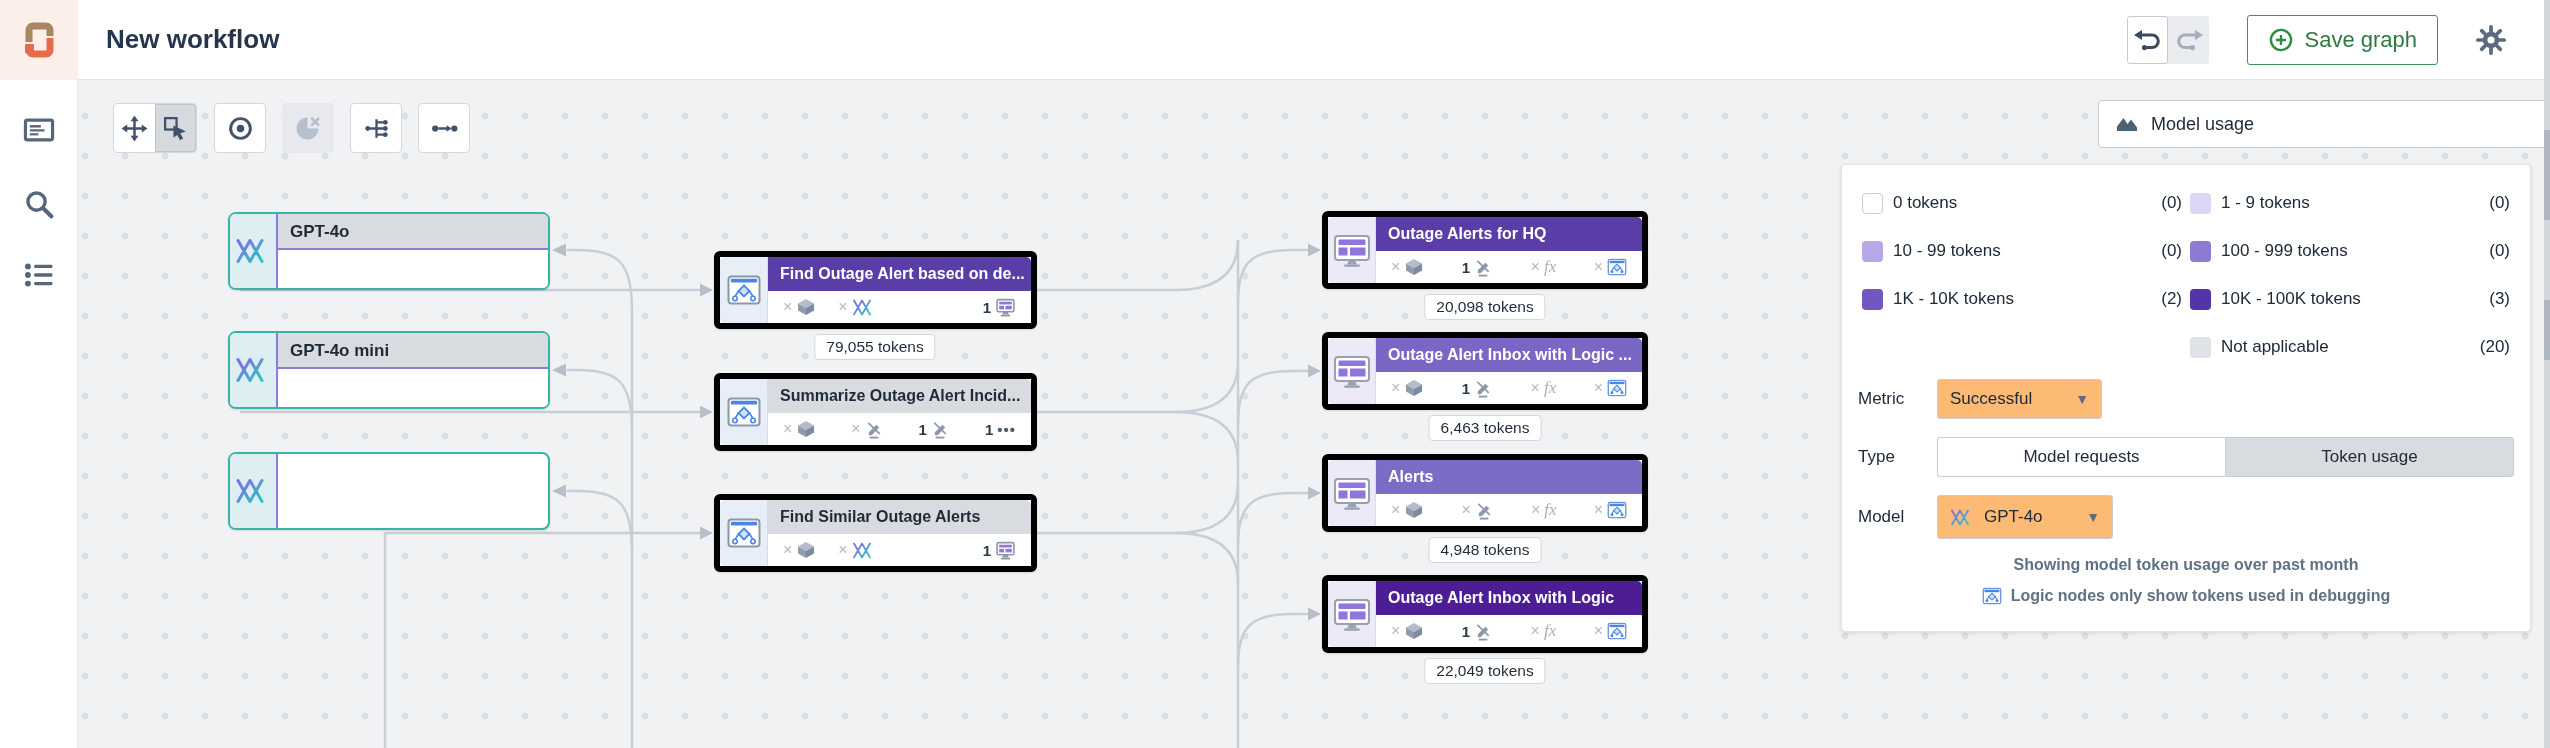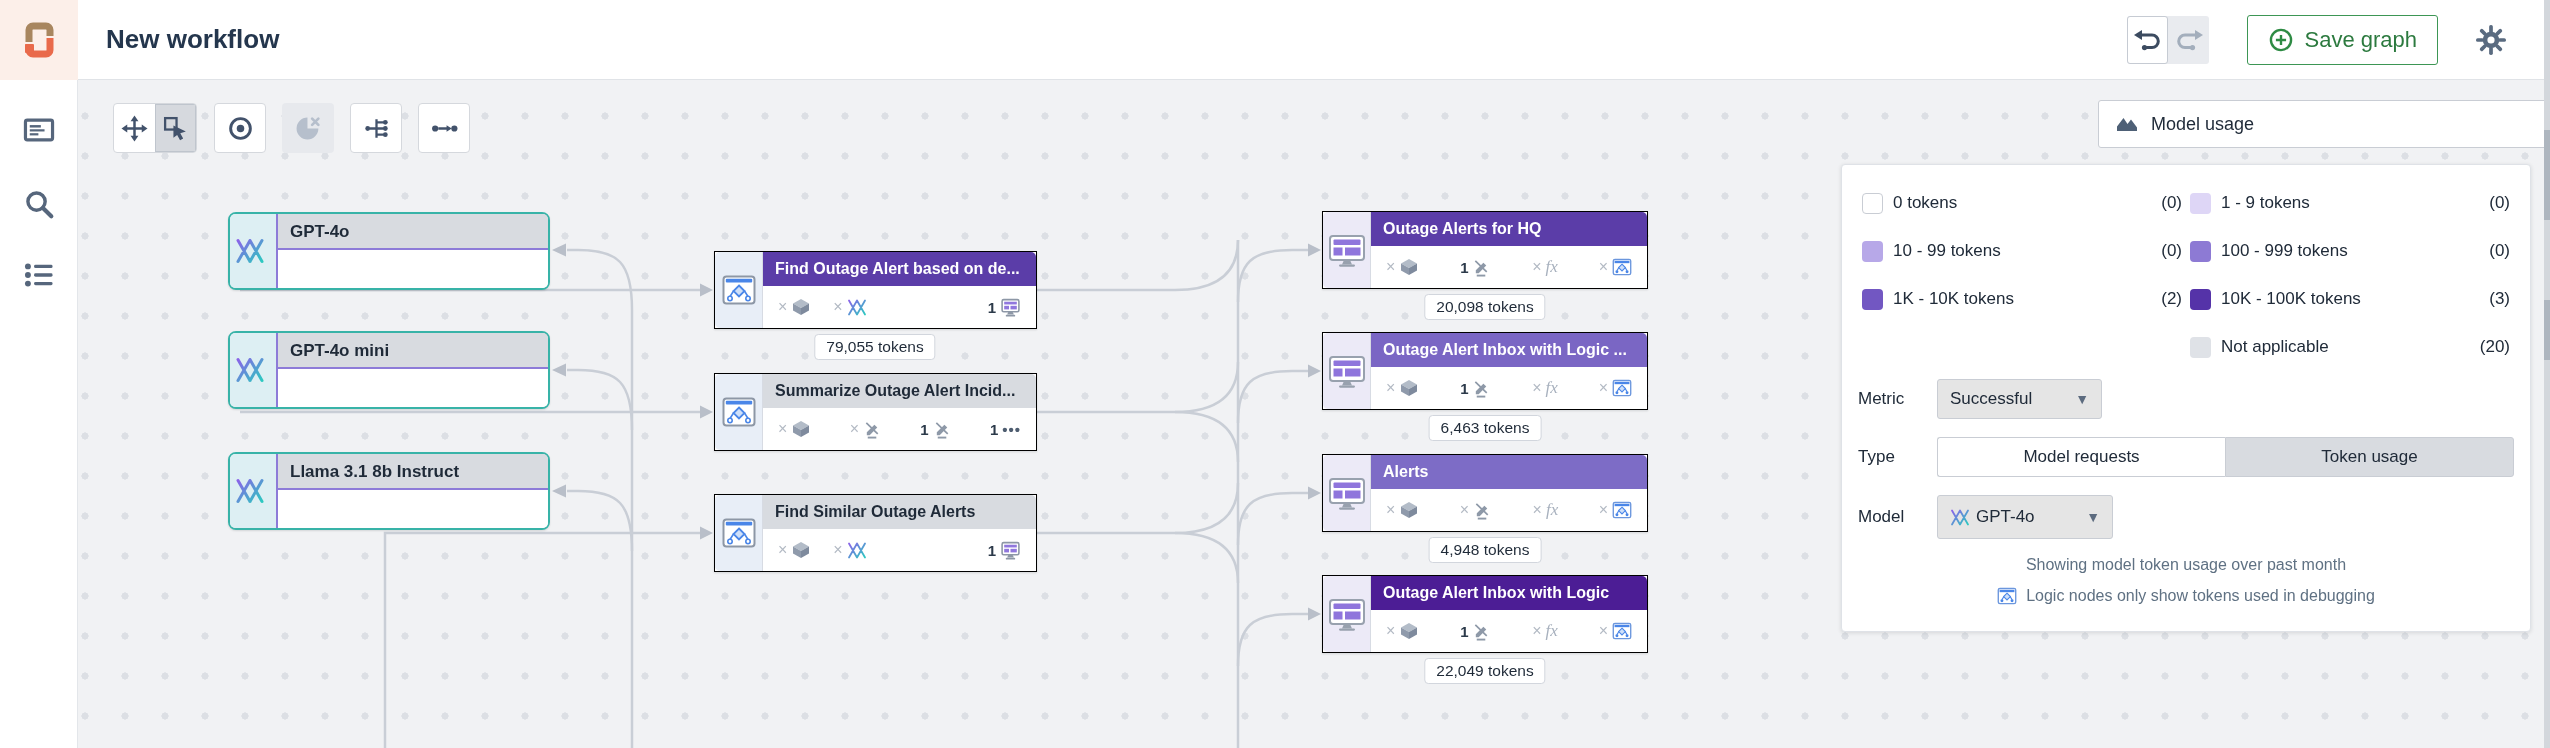--- a/index.html
+++ b/index.html
@@ -28,21 +28,21 @@
 
   
   .tools { position:absolute; z-index:4; }
   .tbtn { position:absolute; top:103px; width:52px; height:50px; background:#fff; border:1px solid #d5d8dd; border-radius:4px; display:flex; align-items:center; justify-content:center; cursor:pointer; }
   .tgroup { position:absolute; top:103px; left:113px; width:84px; height:50px; display:flex; border:1px solid #d5d8dd; border-radius:4px; background:#fff; overflow:hidden; }
   .tgroup .half { width:42px; height:48px; display:flex; align-items:center; justify-content:center; cursor:pointer; }
   .tgroup .half.sel { background:#d6d9de; box-shadow:inset 0 0 0 1px #bfc5cd; }
   .tbtn.disabled { background:#e7e9ed; border:none; cursor:default; }
 
   
-  .node { position:absolute; display:flex; width:323px; height:78px; background:#fff; border:1px solid #000000; border-radius:0; box-shadow:0 1px 2px rgba(16,22,26,.13); z-index:2; cursor:pointer; }
+  .node { position:absolute; display:flex; width:323px; height:78px; background:#fff; border:6px solid #000000; border-radius:6px; box-shadow:0 1px 2px rgba(16,22,26,.13); z-index:2; cursor:pointer; }
   .icell { width:48px; flex:none; display:flex; align-items:center; justify-content:center; border-right:1px solid #d7dbe3; border-radius:5px 0 0 5px; }
   .nmain { flex:1; display:flex; flex-direction:column; min-width:0; }
   .nheader { height:34px; line-height:34px; padding:0 12px; font-weight:bold; font-size:16px; color:#fff; white-space:nowrap; overflow:hidden; border-radius:0 5px 0 0; }
   .nheader.gray { color:#1f2a38; }
   .ports { flex:1; display:flex; align-items:center; padding:0 15px; gap:22px; background:#fff; border-radius:0 0 5px 0; }
   .ports.spread { justify-content:space-between; gap:0; }
   .port { display:flex; align-items:center; gap:4px; }
   .port.right { margin-left:auto; }
   .pfx { font-style:normal; }
   .pfx.x { color:#b3bac4; font-size:16px; }
@@ -62,27 +62,27 @@
   .usage-dd { position:absolute; left:2098px; top:100px; width:505px; height:48px; background:#fff; border:1px solid #c9cdd4; border-radius:3px; display:flex; align-items:center; padding:0 16px; gap:12px; z-index:4; font-size:18px; color:#1f2a38; cursor:pointer; }
   .caret { margin-left:auto; color:#5c6b7f; font-size:14px; }
   .panel { position:absolute; left:1841px; top:164px; width:690px; height:468px; background:#fff; border:1px solid #dfe2e7; border-radius:4px; box-shadow:0 1px 4px rgba(16,22,26,.12); z-index:4; padding:14px 16px; }
   .legend { display:grid; grid-template-columns:1fr 1fr; grid-auto-rows:48px; }
   .lcell { display:flex; align-items:center; gap:10px; padding:0 4px; font-size:17px; color:#202b39; }
   .swatch { width:21px; height:21px; border-radius:4px; flex:none; cursor:pointer; }
   .swatch.bordered { border:1px solid #c9cdd4; }
   .lcount { margin-left:auto; }
   .frow { display:flex; align-items:center; margin-top:16px; font-size:17px; color:#202b39; }
   .flabel { flex:0 0 79px; }
-  .select { height:40px; background:#e5e5e5; border:1px solid #c9cdd4; border-radius:3px; display:flex; align-items:center; padding:0 12px; gap:2px; cursor:pointer; font-size:17px; }
+  .select { height:40px; background:#fdba74; border:1px solid #c9cdd4; border-radius:3px; display:flex; align-items:center; padding:0 12px; gap:10px; cursor:pointer; font-size:17px; }
   .seg { flex:1; display:flex; height:40px; }
   .segbtn { flex:1; display:flex; align-items:center; justify-content:center; border:1px solid #c9cdd4; background:#fff; font-size:17px; color:#202b39; cursor:pointer; }
   .segbtn:first-child { border-radius:3px 0 0 3px; border-right:none; }
   .segbtn:last-child { border-radius:0 3px 3px 0; }
   .segbtn.sel { background:#d8dbe0; }
-  .pnote { margin-top:17px; text-align:center; font-size:16px; color:#5f7183; }
+  .pnote { margin-top:17px; text-align:center; font-size:16px; color:#5f7183;font-weight:bold; }
   .pnote.with-icon { display:flex; align-items:center; justify-content:center; gap:9px; margin-top:13px; }
 
   .edge-strip { position:absolute; right:0; top:0; width:6px; height:748px; background:#d3d7dc; z-index:7; cursor:pointer; }
   .edge-strip .blk { position:absolute; left:0; width:6px; background:#aeb6bf; }
 </style>
 </head>
 <body>
 
 <svg width="0" height="0" style="position:absolute">
     <defs>
@@ -289,24 +289,20 @@
   </div>
 </div>
 <div class="node model-node" style="left:228px;top:452px">
   <div class="icell">
     <svg width="36" height="26" viewBox="0 0 24 17">
       <g stroke="url(#mgrad)" stroke-width="2" fill="none" stroke-linecap="round" stroke-linejoin="round">
         <path d="M2,1.5 L10,15.5 M10,1.5 L2,15.5 M10,1.5 L18,15.5 M18,1.5 L10,15.5"></path>
       </g>
     </svg>
   </div>
-  <div class="nmain">
-    <div class="nheader">Llama 3.1 8b Instruct</div>
-    <div class="ports"></div>
-  </div>
 </div>
 
 <div class="node logic-node" style="left:714px;top:251px">
   <div class="icell">
     <svg width="34" height="32" viewBox="0 0 34 32">
       <rect x="1.5" y="2.5" width="31" height="27" rx="3" fill="#fff" stroke="#8d97a6" stroke-width="2"></rect>
       <rect x="3.8" y="4.8" width="26.4" height="3.6" rx="1" fill="#4a86e8"></rect>
       <path d="M11.5,17 L8,22.5 M22.5,17 L26,22.5" stroke="#4a86e8" stroke-width="1.6"></path>
       <polygon points="17,11.5 22.5,17 17,22.5 11.5,17" fill="#cfe0f9" stroke="#4a86e8" stroke-width="1.8"></polygon>
       <circle cx="8" cy="24.5" r="2.2" fill="#fff" stroke="#4a86e8" stroke-width="1.6"></circle>

